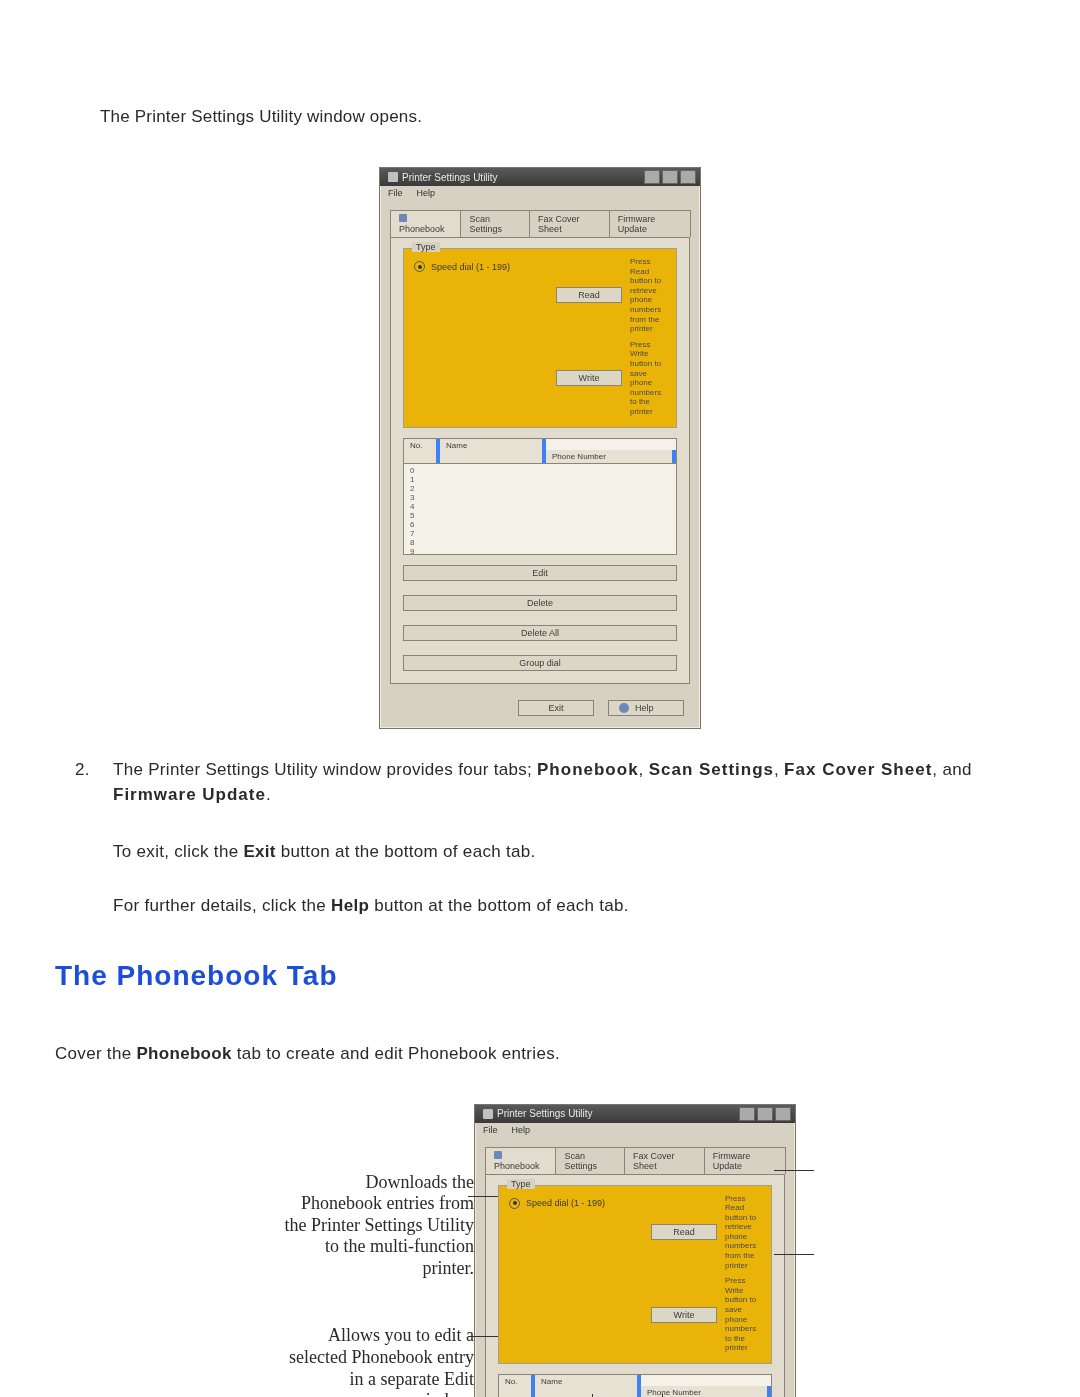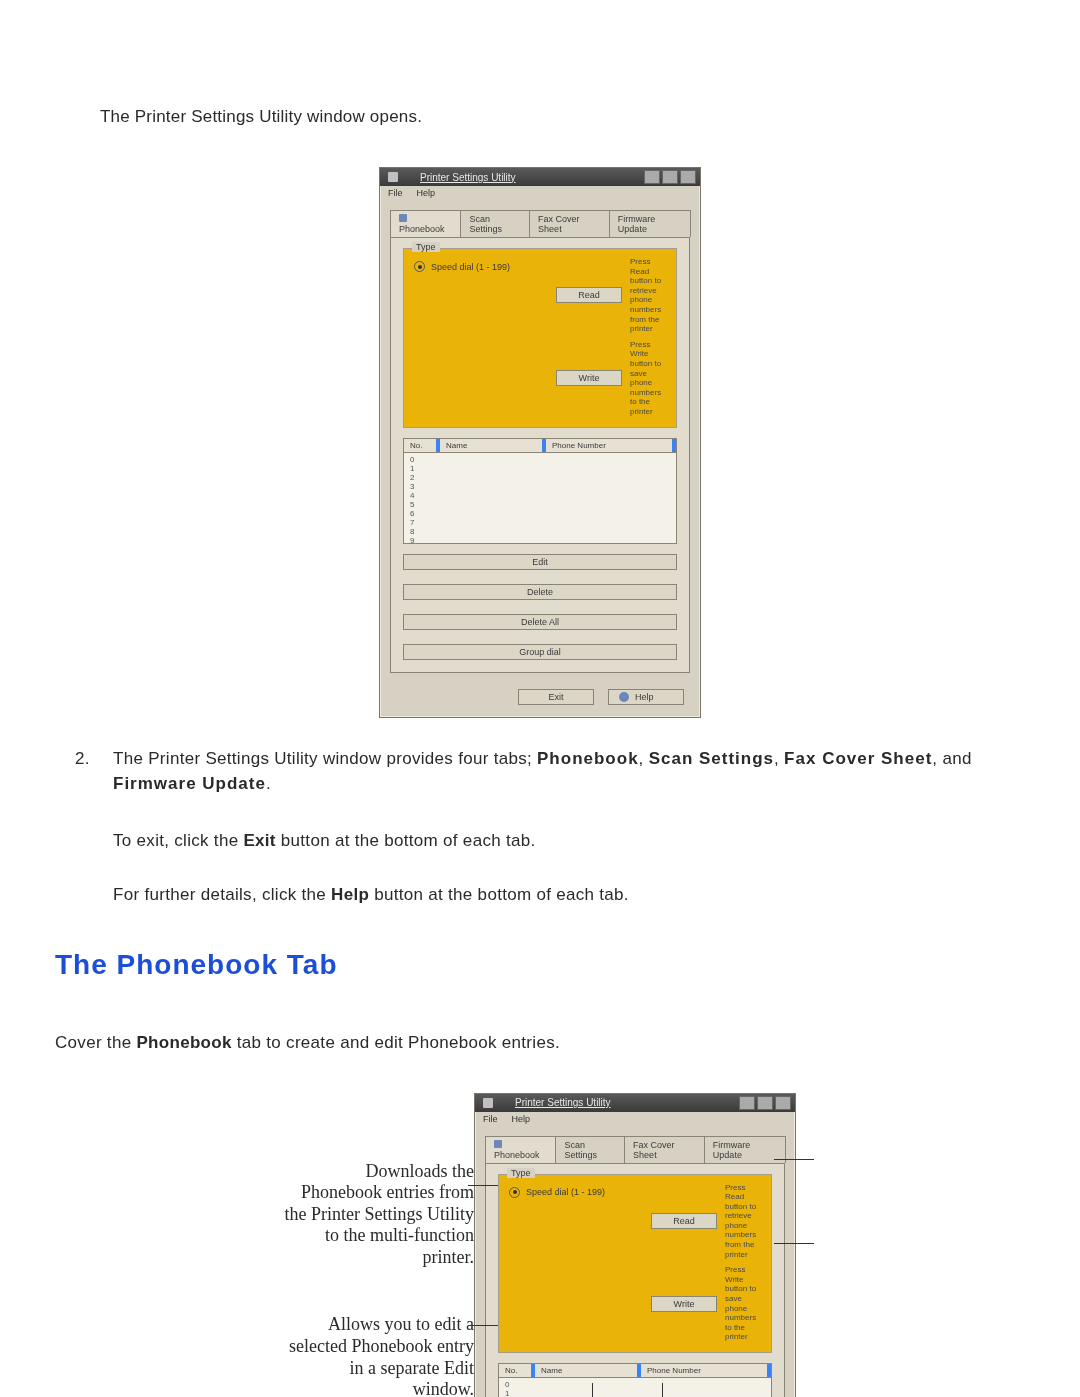--- a/index.html
+++ b/index.html
@@ -69,21 +69,21 @@
   .titlebar {
     display: flex;
     align-items: center;
     justify-content: space-between;
     background: linear-gradient(#5a5a5a, #3a3a3a);
     color: #e8e8e8;
     padding: 2px 4px 2px 8px;
     font-size: 10px;
     min-height: 14px;
   }
-  .titlebar .tb-left { display: flex; align-items: center; gap: 22px; text-decoration: underline; }
+  .titlebar .tb-left { display: flex; align-items: center; gap: 4px; }
   .titlebar .tb-icon {
     width: 10px; height: 10px; background: #c0c0c0; border-radius: 1px;
   }
   .titlebar .winbtns { display: flex; gap: 2px; }
   .titlebar .winbtn {
     width: 14px; height: 12px; background: #aaa; border: 1px solid #666;
   }
   .menubar {
     display: flex;
     gap: 14px;
@@ -157,21 +157,21 @@
     border-bottom: none;
   }
   .list-header .col {
     padding: 2px 6px;
     border-right: 4px solid #3b82f6;
     background: #e6e1d2;
     white-space: nowrap;
   }
   .col-no { width: 20px; }
   .col-name { width: 90px; }
-  .col-phone { flex: 1; }
+  .col-phone { flex: 1; margin-top: 11px; }
   .list-body {
     height: 86px;
     padding: 2px 6px;
     display: flex;
     flex-direction: column;
     gap: 0;
     font-size: 8px;
     color: #555;
   }
   .action-row {

